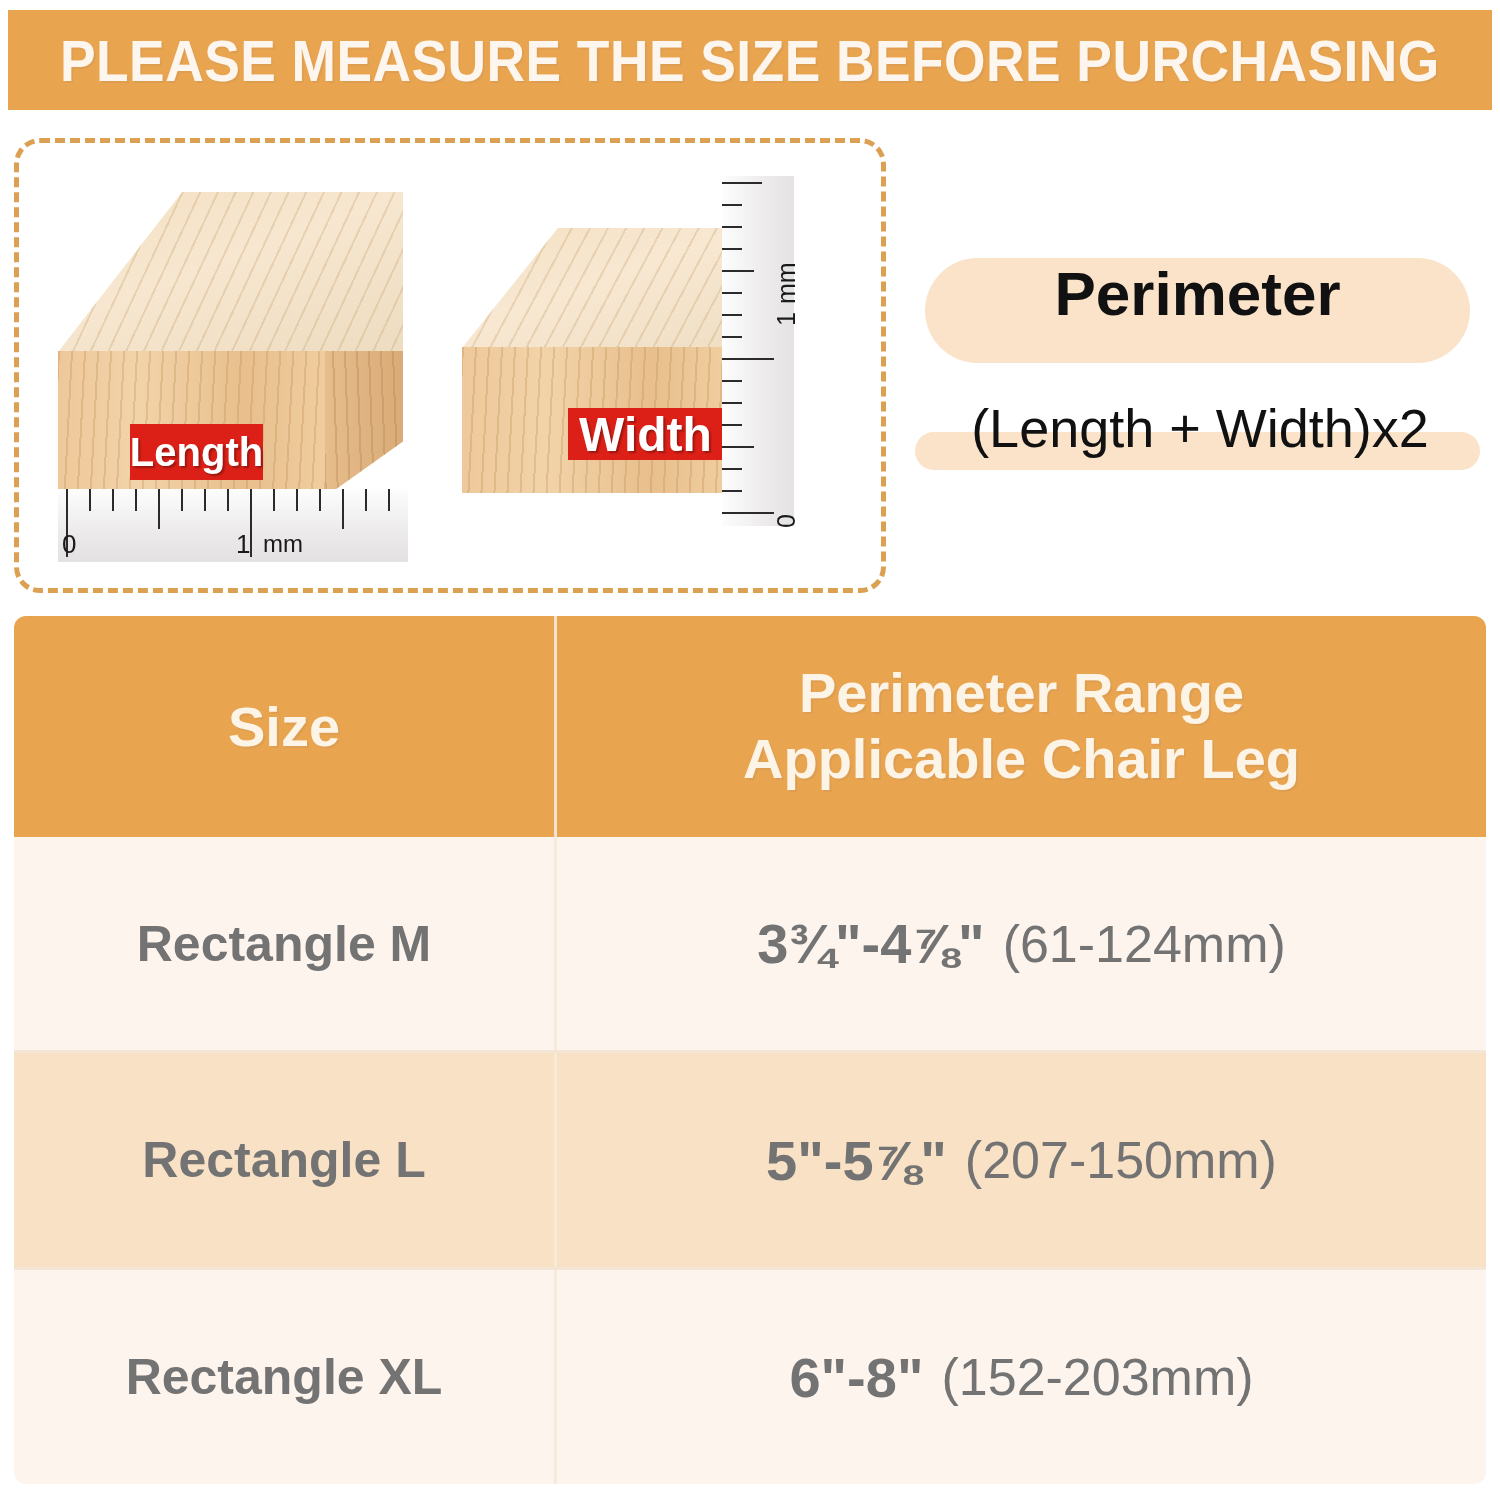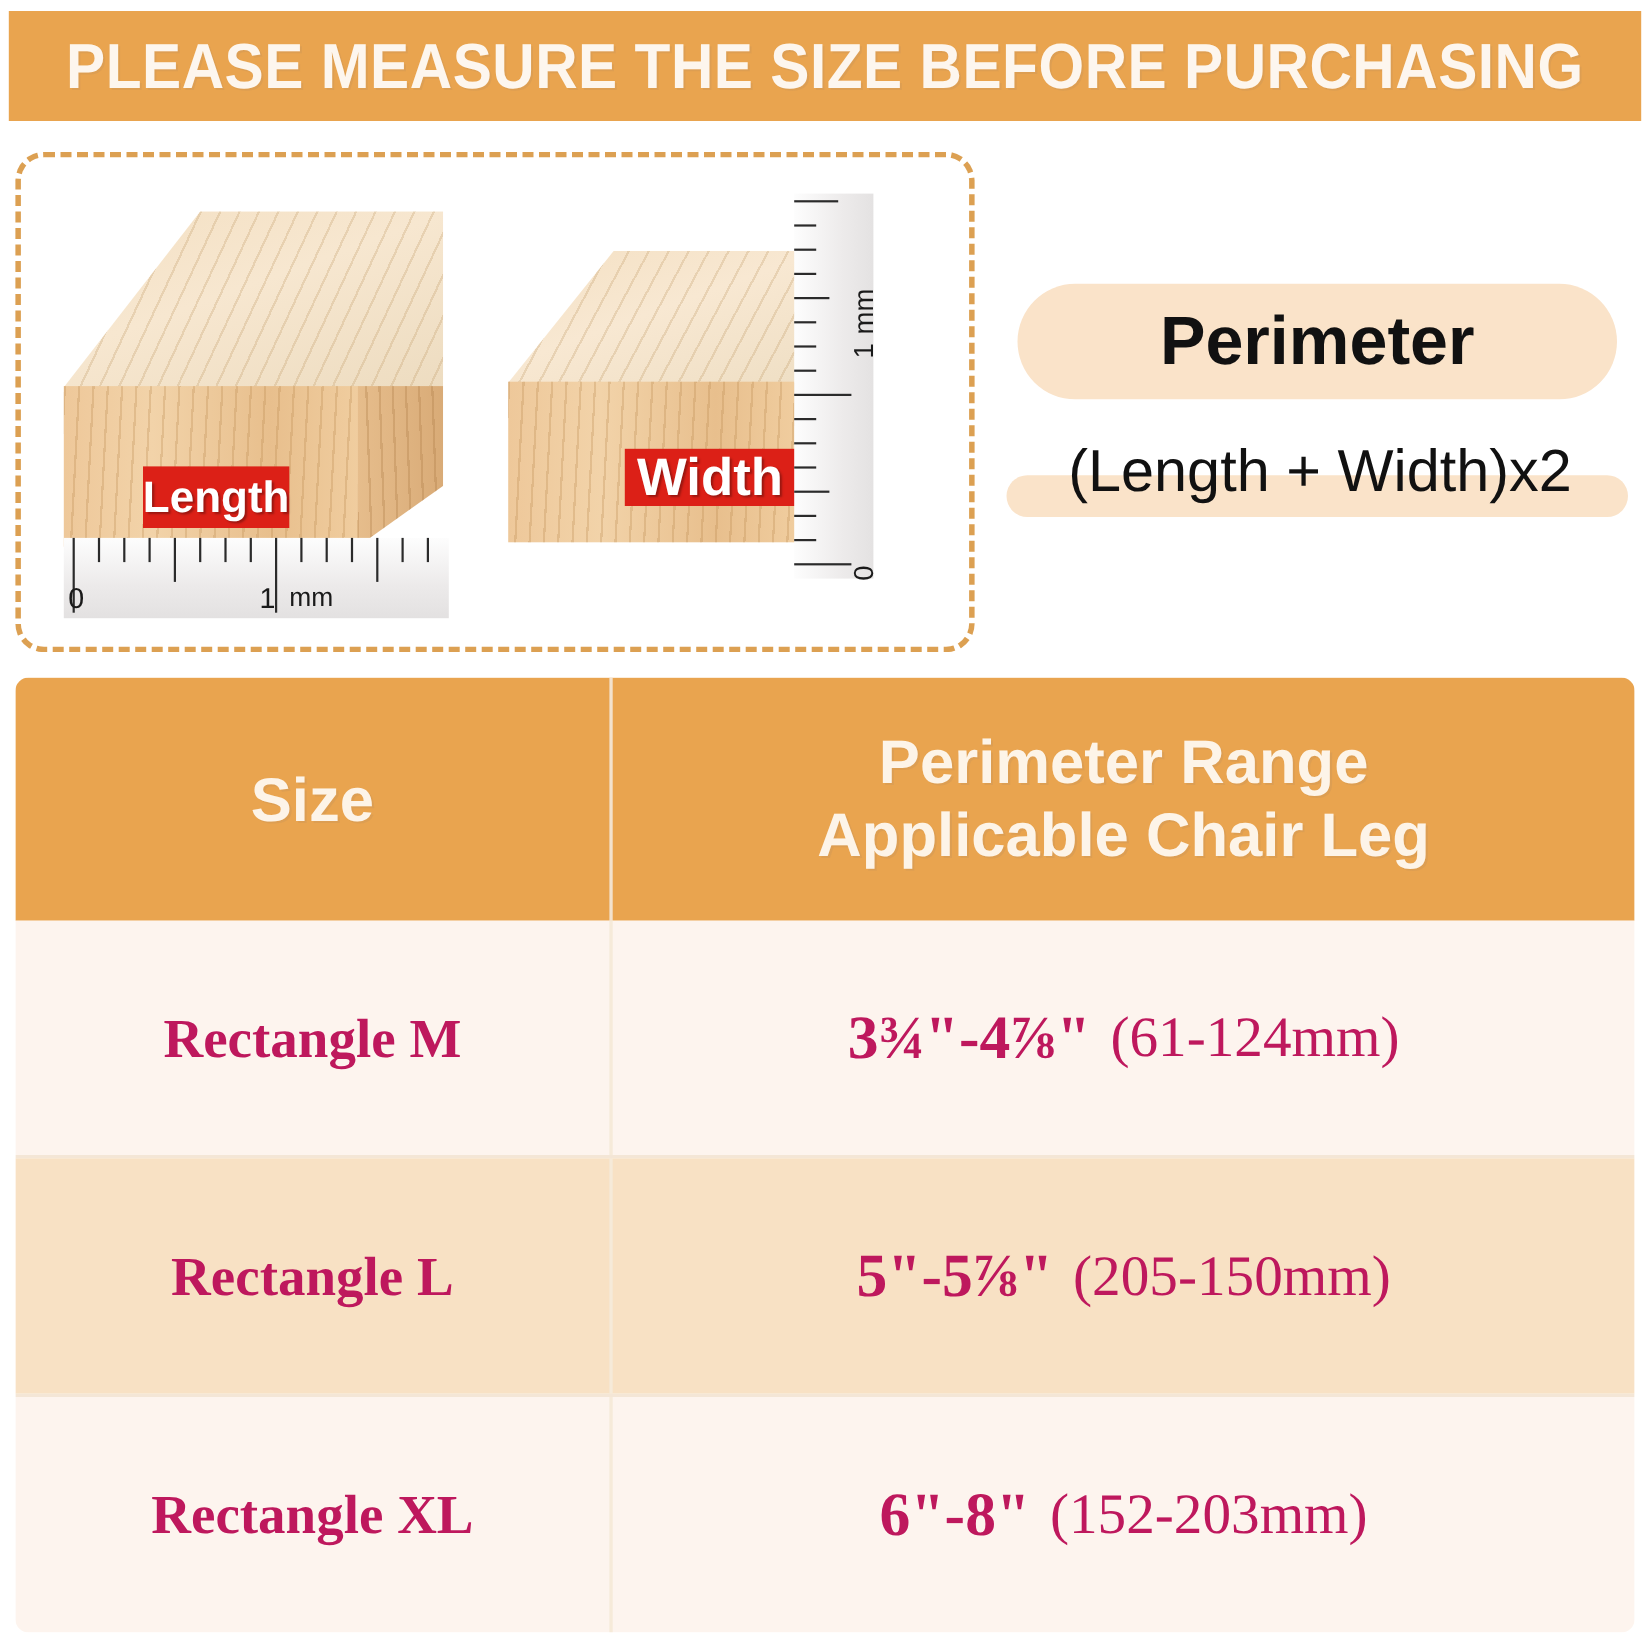--- a/index.html
+++ b/index.html
@@ -106,21 +106,21 @@
   .ruler-v .tick{position:absolute;left:0;height:2px;background:#2b2b2b;}
   .ruler-v .vnum{
     position:absolute;font-size:25px;color:#1a1a1a;
     transform:rotate(-90deg);transform-origin:left top;white-space:nowrap;
   }
 
   
   .peri-pill{
     position:absolute;left:925px;top:258px;width:545px;height:105px;
     background:#fae3c9;border-radius:53px;
-    display:flex;align-items:center;justify-content:center;
+    display:flex;align-items:flex-start;justify-content:center;
   }
   .peri-pill span{font-size:62px;font-weight:bold;color:#111;}
   .peri-underlay{
     position:absolute;left:915px;top:432px;width:565px;height:38px;
     background:#fae3c9;border-radius:19px;
   }
   .peri-formula{
     position:absolute;left:905px;top:392px;width:590px;height:72px;
     display:flex;align-items:center;justify-content:center;
     font-size:54px;color:#111;white-space:nowrap;
@@ -144,21 +144,21 @@
   .thead .c1{font-size:56px;transform:none;}
   .thead .c2{font-size:56px;line-height:1.18;}
   .divider{width:3px;background:#f6ead9;flex:none;}
   .thead .divider{background:#f3e2cd;}
 
   .drow{height:215px;}
   .row-light{background:#fdf4ee;}
   .row-dark{background:#f8e1c4;}
   .drow .c1,.drow .c2{
     display:flex;align-items:center;justify-content:center;
-    color:#be185d;text-align:center;font-family:Liberation Serif, serif;
+    color:#737373;text-align:center;
   }
   .drow .c1{font-size:50px;font-weight:bold;}
   .drow .c2{font-size:56px;font-weight:bold;white-space:nowrap;}
   .drow .c2 .mm{font-weight:normal;font-size:52px;}
   .rowline{height:3px;background:#f4e6d6;width:100%;flex:none;}
 </style>
 </head>
 <body>
 
 <div class="page">
@@ -254,21 +254,21 @@
         <span class="mm" style="padding-left:18px;">(61-124mm)</span>
       </div>
     </div>
     <div class="rowline"></div>
 
     <div class="trow drow row-dark">
       <div class="c1">Rectangle L</div>
       <div class="divider"></div>
       <div class="c2">
         <span>5"-5⅞"</span>
-        <span class="mm" style="padding-left:18px;">(205-150mm)</span>
+        <span class="mm" style="padding-left:18px;">(207-150mm)</span>
       </div>
     </div>
     <div class="rowline"></div>
 
     <div class="trow drow row-light">
       <div class="c1">Rectangle XL</div>
       <div class="divider"></div>
       <div class="c2">
         <span>6"-8"</span>
         <span class="mm" style="padding-left:18px;">(152-203mm)</span>

